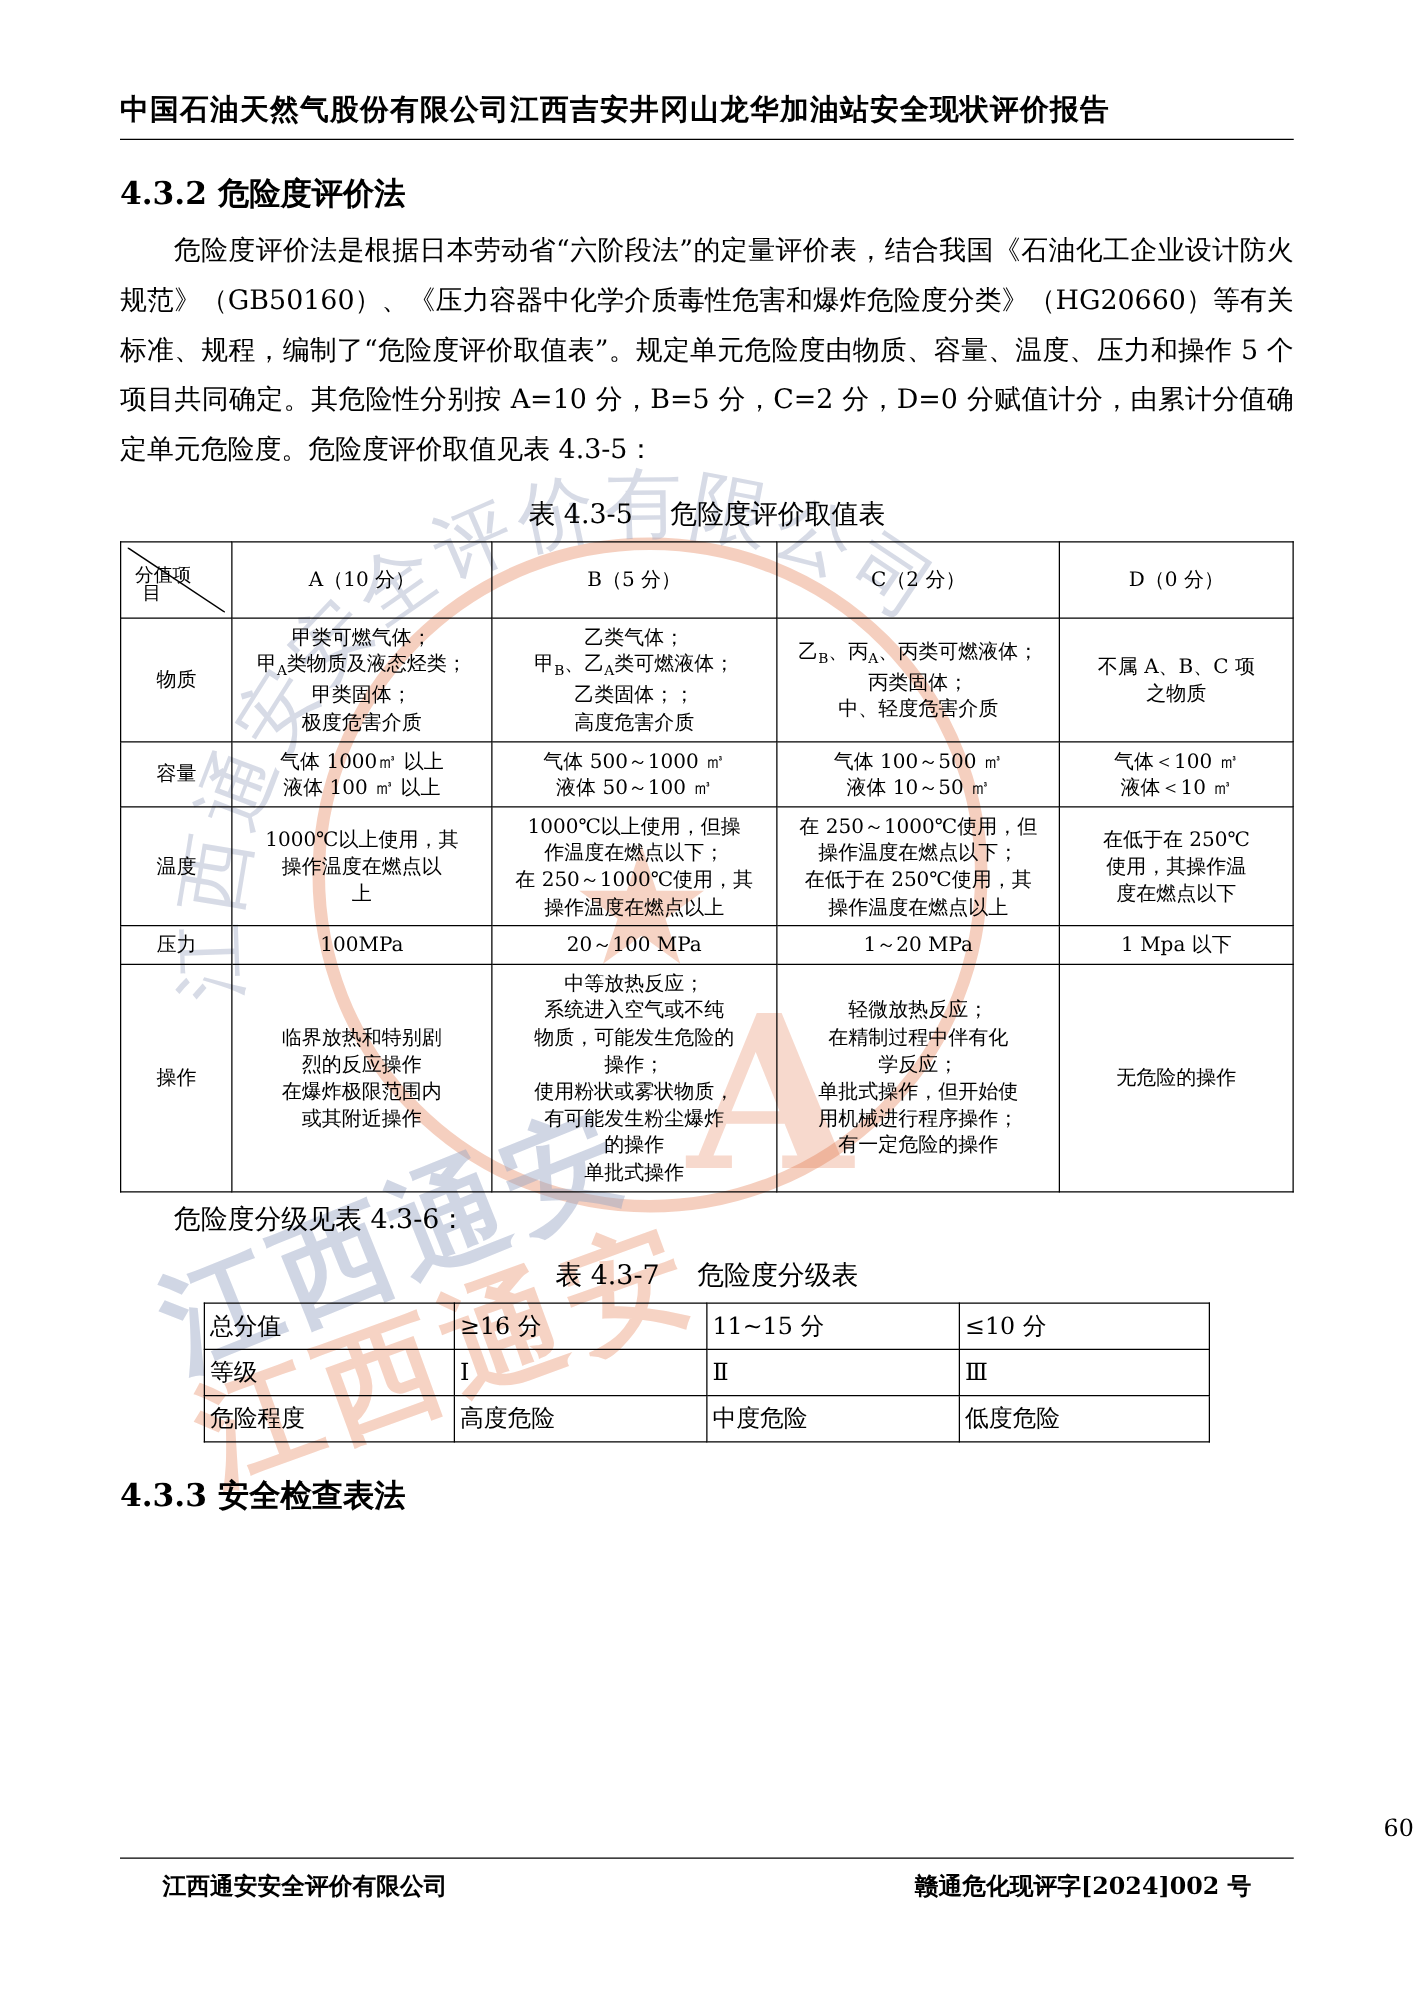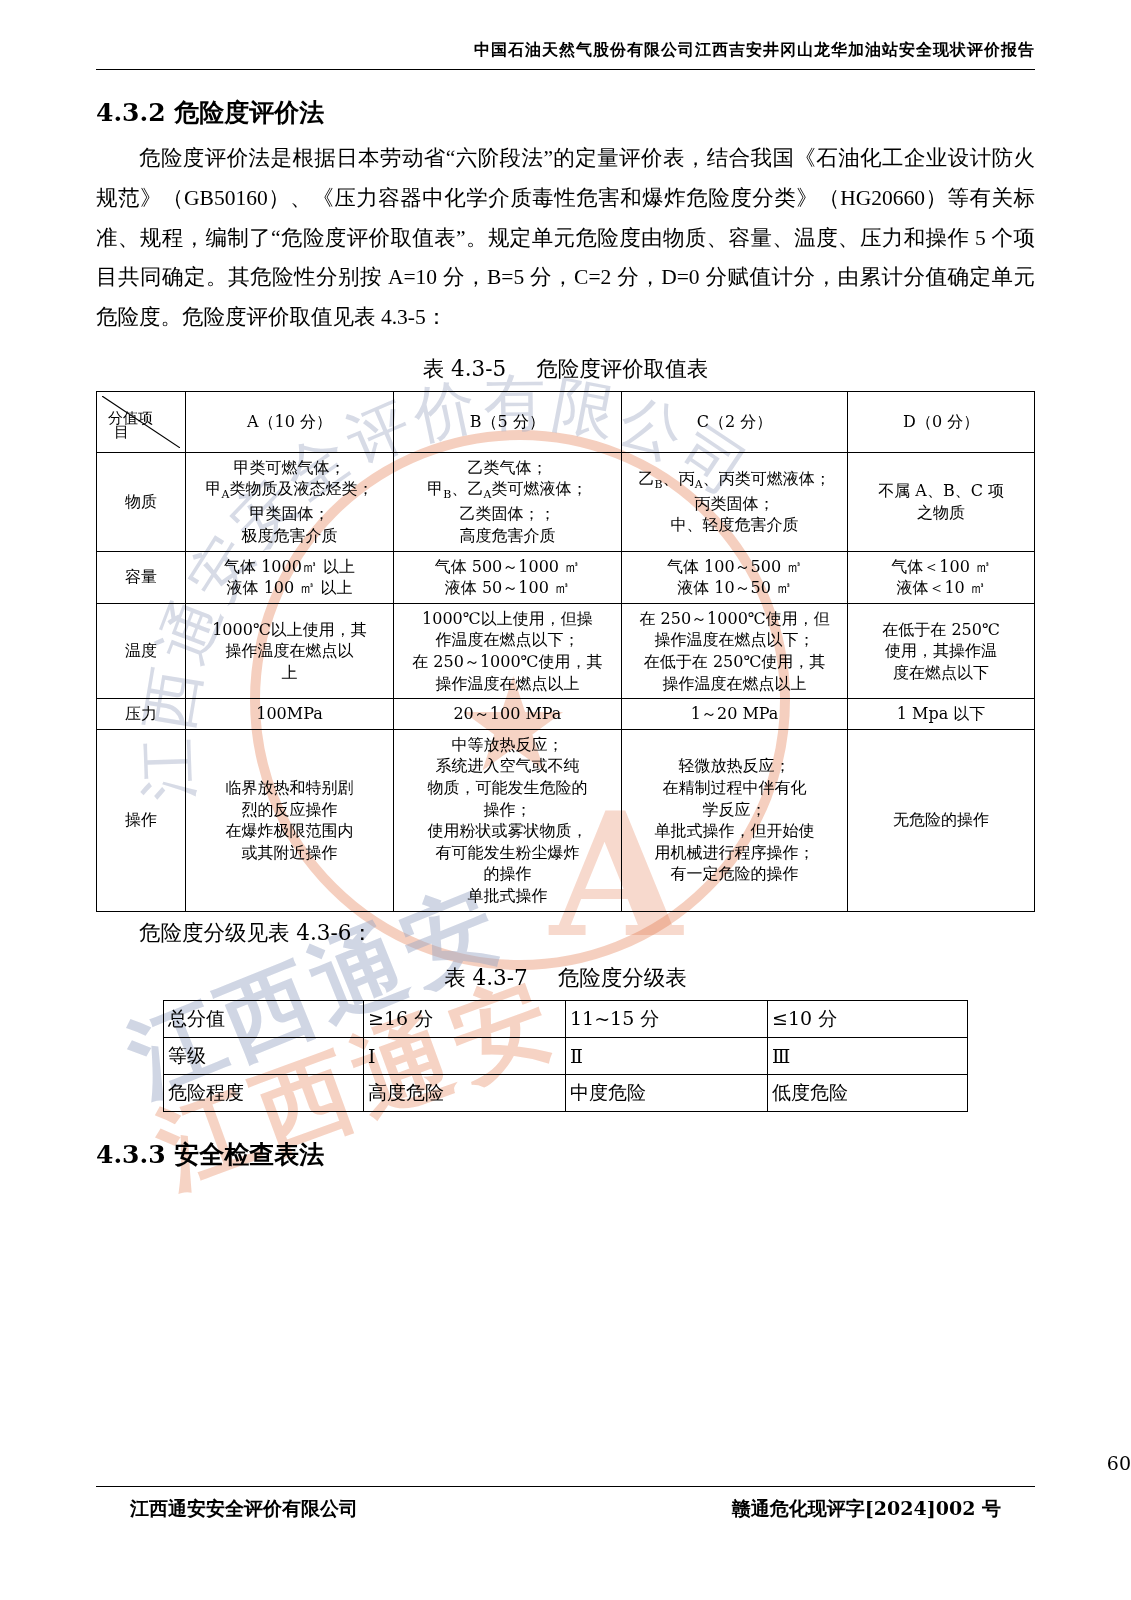--- a/index.html
+++ b/index.html
@@ -76,23 +76,23 @@
     font-size:170px;
     font-weight:bold;
     color:rgba(226,110,60,0.26);
     line-height:1;
   }
 
   
   .doc-header {
     position:relative;
     z-index:10;
-    padding-top:40px;
-    text-align:right;
-    font-size:16px;
+    padding-top:72px;
+    text-align:left;
+    font-size:23px;
     font-weight:bold;
     letter-spacing:1px;
   }
   .header-rule {
     position:relative;
     z-index:10;
     border-bottom:1.6px solid #000;
     margin-top:8px;
   }
 
@@ -104,21 +104,20 @@
     font-weight:bold;
     margin:26px 0 10px 0;
     letter-spacing:0px;
   }
   p.body {
     font-size:21.5px;
     line-height:1.85;
     margin:0;
     text-align:justify;
     text-justify:inter-ideograph;
-    font-family:Liberation Serif, serif;
   }
   p.body.indent { text-indent:2em; }
 
   .table-caption {
     text-align:center;
     font-size:21.5px;
     margin:16px 0 8px 0;
   }
   .table-caption .gap { display:inline-block; width:30px; }
 

